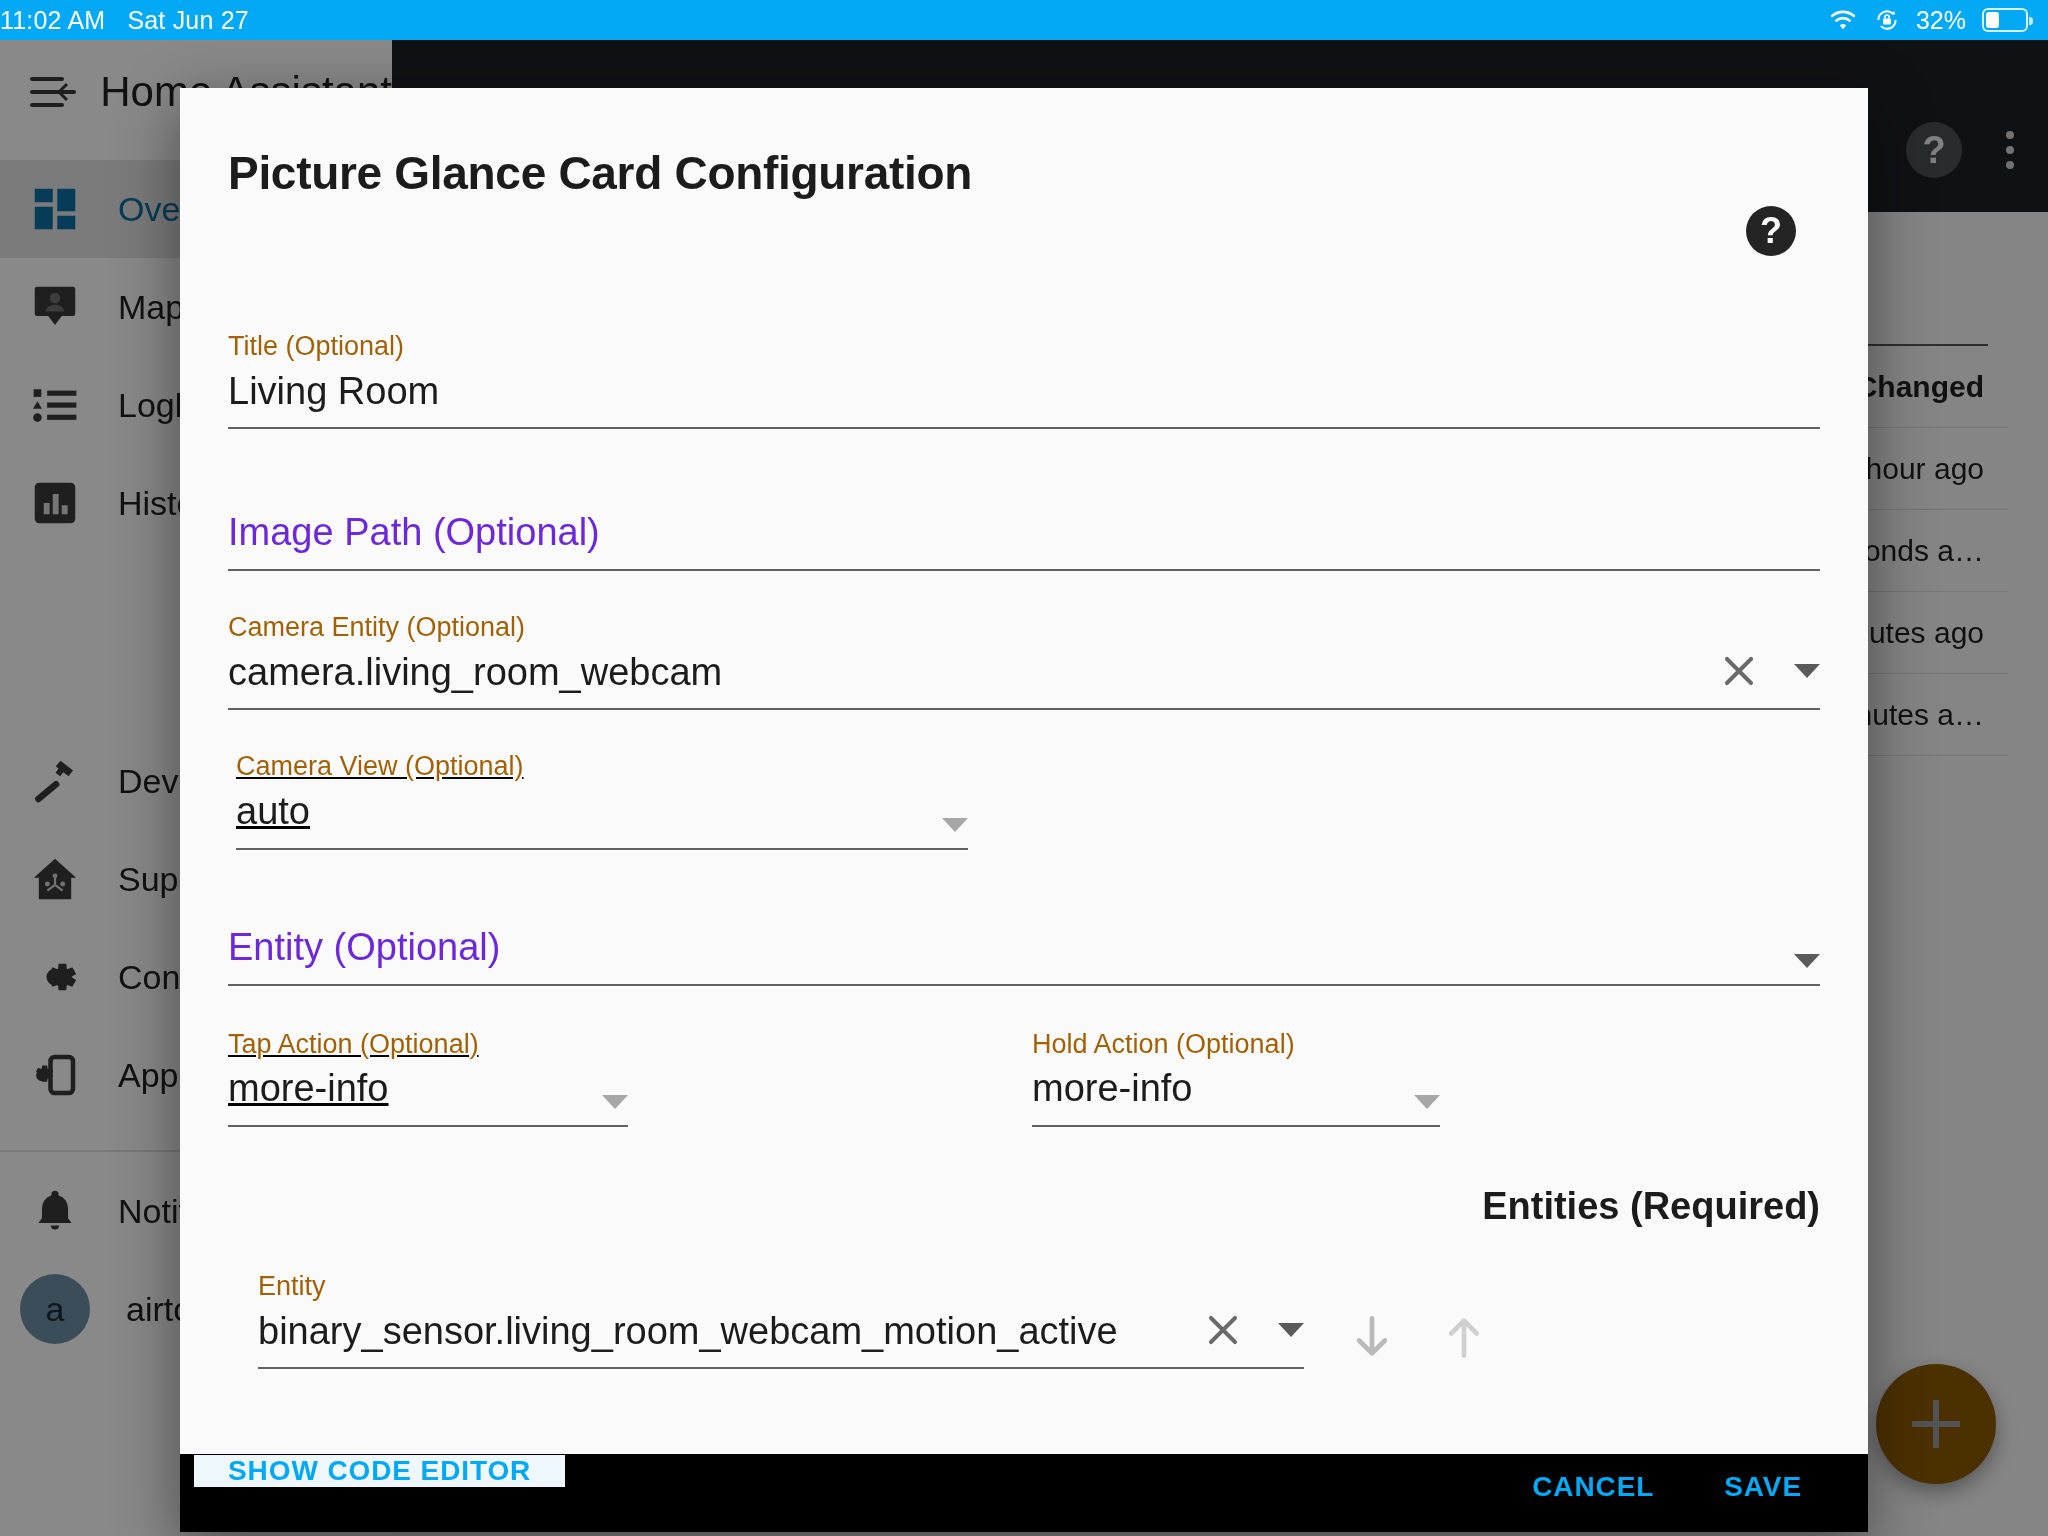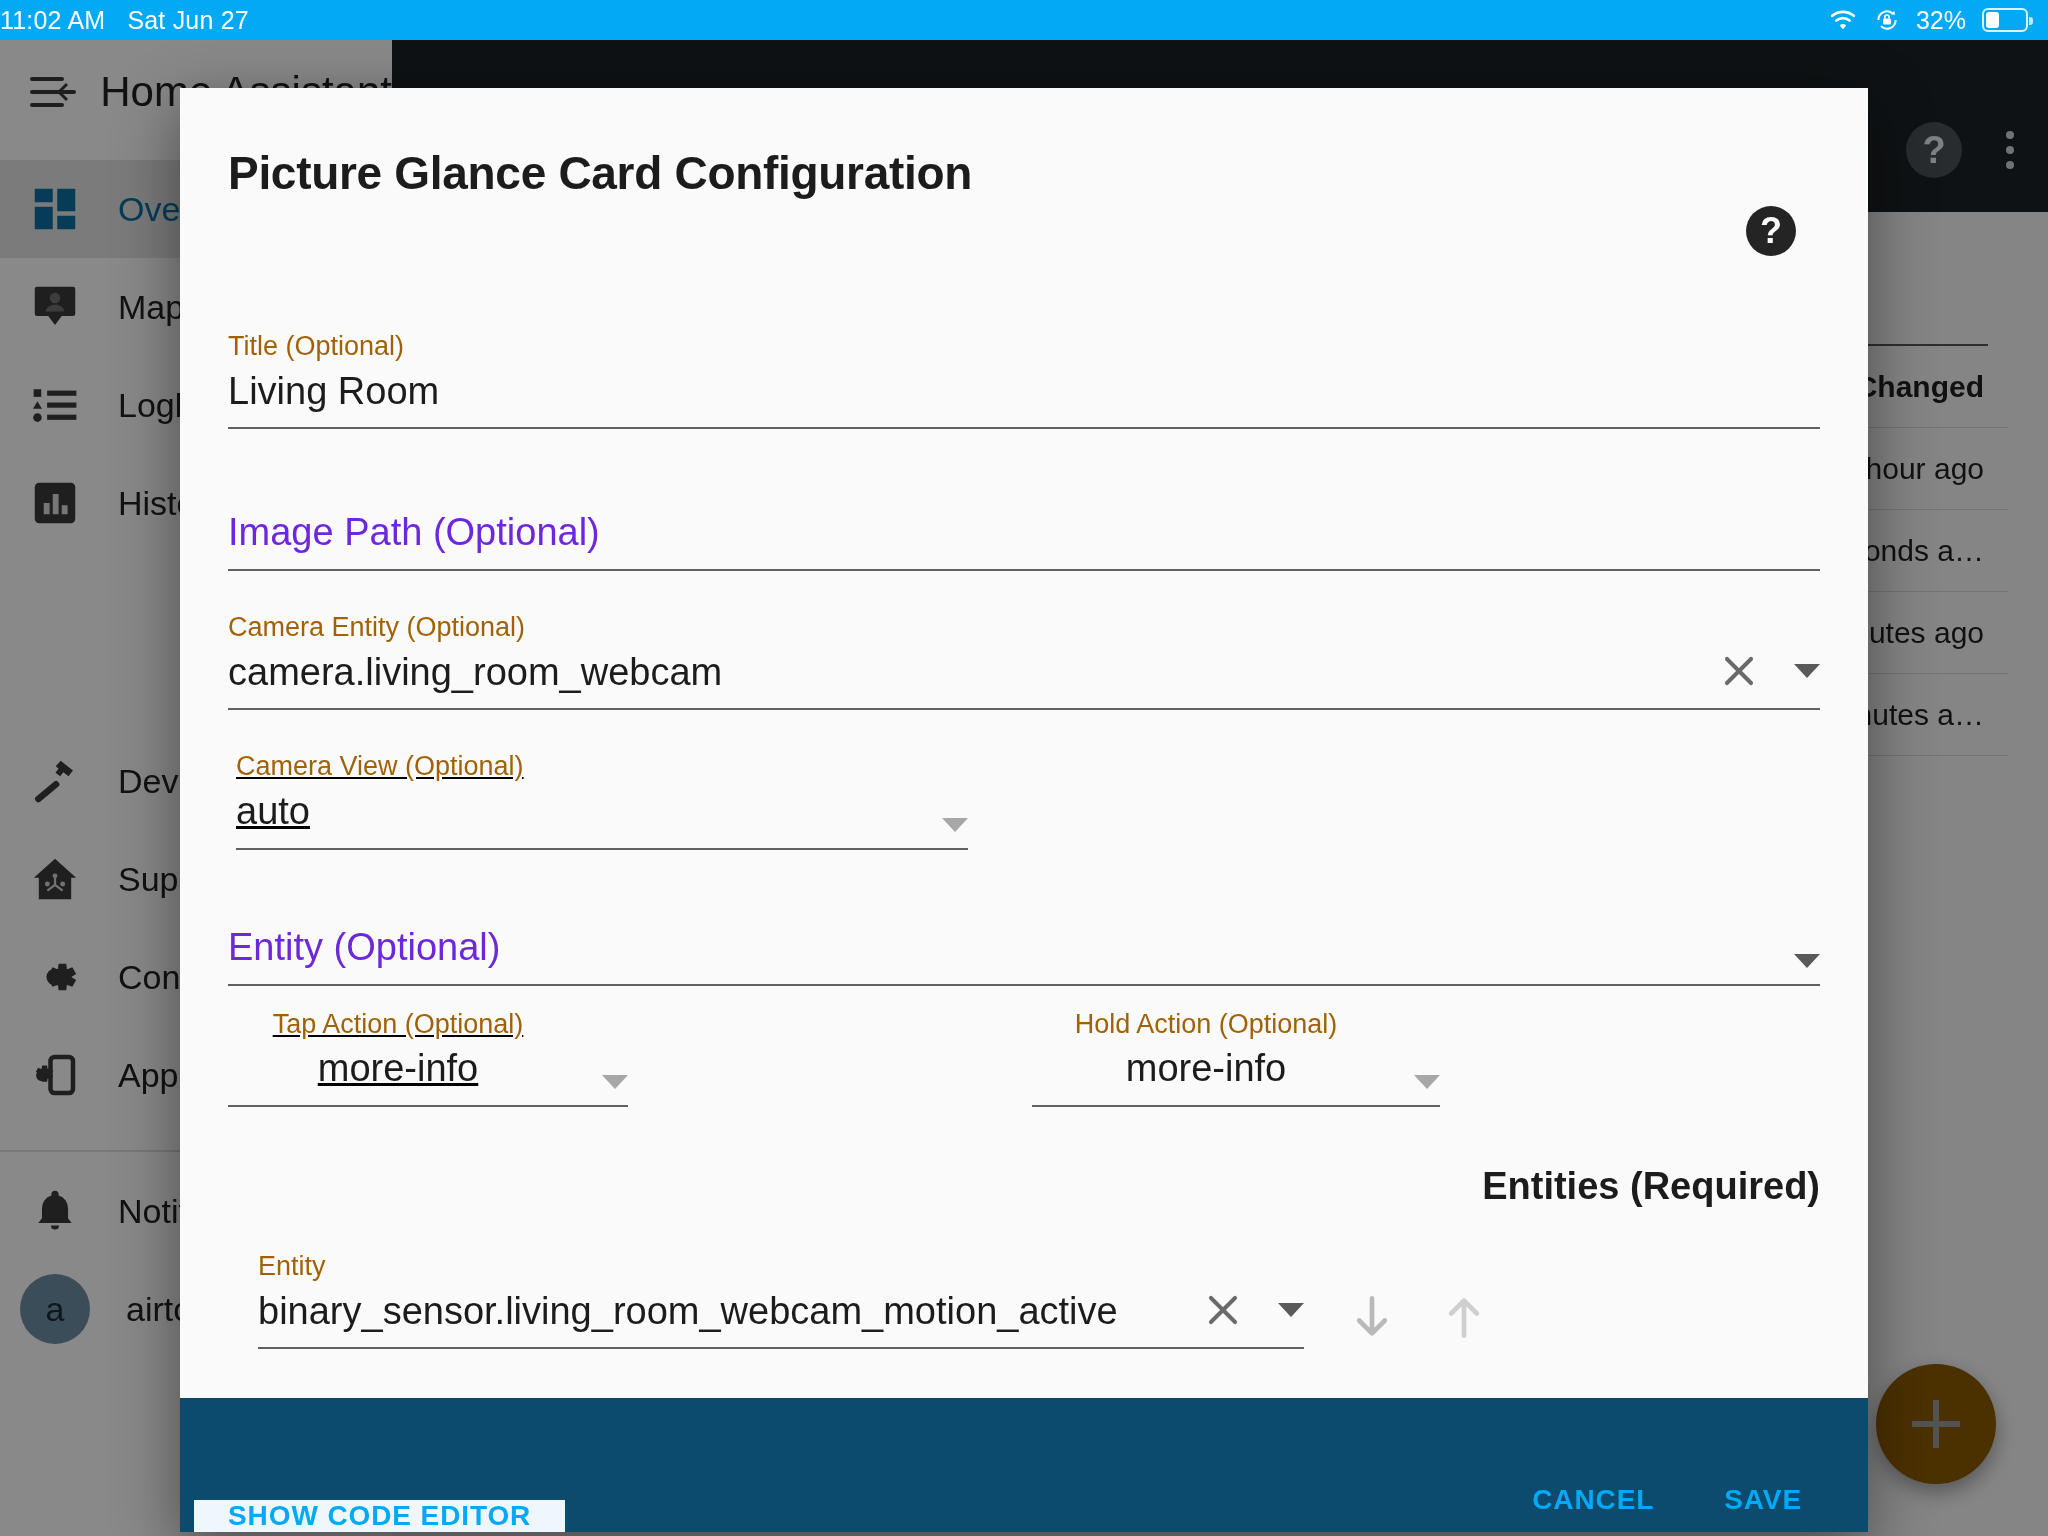--- a/index.html
+++ b/index.html
@@ -186,23 +186,23 @@
   .row2 > .col:first-child { padding-right: 56px; text-decoration: underline; }
   .row2 > .col:last-child  { padding-left: 8px; }
 
   .sect-title { font-size: 38px; font-weight: bold; color: #1c1c1c; }
 
   .ent-row { padding-left: 30px; display: flex; align-items: flex-end; }
   .arrbtn { width: 56px; height: 60px; }
 
   
   .dlg-foot {
-    height: 134px; display: flex; align-items: flex-end;
+    height: 78px; display: flex; align-items: flex-start;
     border-top: 1px solid rgba(0,0,0,.06);
-    background: #0c4a6e;
+    background: #000000;
   }
   .btn-code {
     background: #eef7fc; color: #03a9f4;
     font-size: 28px; font-weight: bold; letter-spacing: .9px;
     display: flex; align-items: center; justify-content: center;
     padding: 0 34px; margin-left: 14px;
   }
   .foot-right { margin-left: auto; display: flex; align-items: center; gap: 26px; padding-right: 44px; }
   .btn-txt {
     color: #03a9f4; font-size: 28px; font-weight: bold; letter-spacing: .9px;
@@ -431,21 +431,21 @@
         </div>
       </div>
 
       <div class="field" style="margin-top:54px; padding-right:80px;">
         <div class="fplaceholder">Entity (Optional)</div>
         <span class="fadorn">
           <span class="caret"></span>
         </span>
       </div>
 
-      <div class="row2" style="margin-top:24px;text-align:center;">
+      <div class="row2" style="margin-top:44px;">
         <div class="col">
           <div class="field" style="width:400px; padding-right:60px;">
             <div class="flabel float">Tap Action (Optional)</div>
             <div class="fvalue">more-info</div>
             <span class="fadorn">
               <span class="caret light"></span>
             </span>
           </div>
         </div>
         <div class="col">

